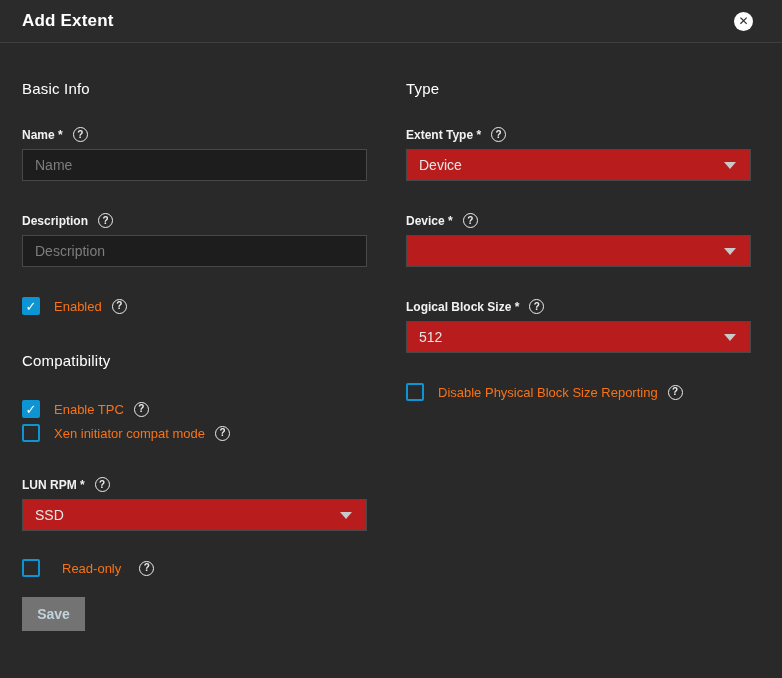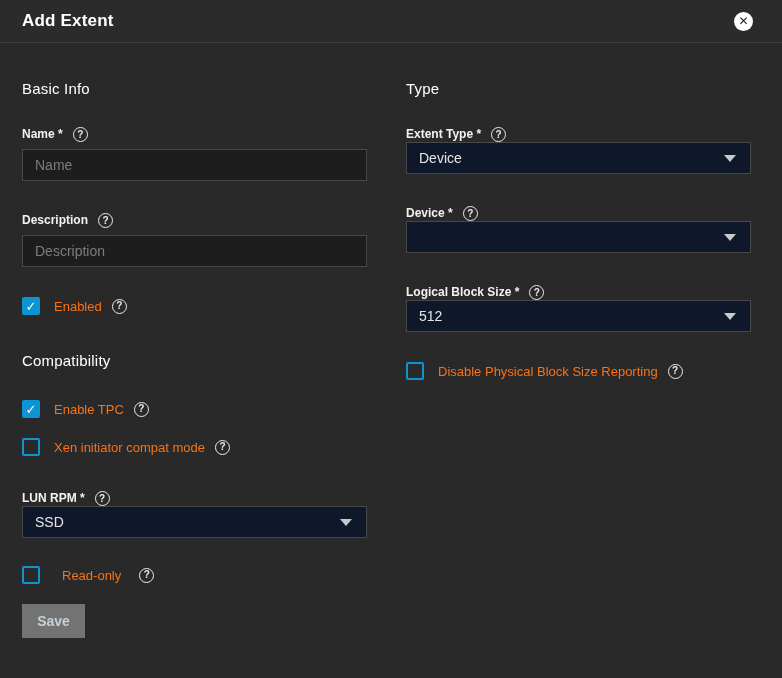--- a/index.html
+++ b/index.html
@@ -40,21 +40,21 @@
   .col { min-width: 0; }
 
   .section-heading {
     font-size: 15px; font-weight: normal;
     margin-top: 37px;
     letter-spacing: 0.2px;
   }
 
   
   .label-row {
-    display: flex; align-items: flex-start;
+    display: flex; align-items: center;
     margin-top: 30px;
   }
   .field-label { font-size: 12px; font-weight: bold; color: #f2f2f2; }
   .help-icon {
     width: 15px; height: 15px;
     border: 1.5px solid #ececec; border-radius: 50%;
     color: #ececec;
     font-size: 10px; font-weight: bold;
     display: inline-flex; align-items: center; justify-content: center;
     margin-left: 10px;
@@ -73,21 +73,22 @@
     font-family: "Liberation Sans", "DejaVu Sans", sans-serif;
     padding: 0 12px;
     outline: none;
     display: block;
   }
   .text-input::placeholder { color: #7d7d7d; opacity: 1; }
 
   
   .select-box {
     width: 100%; height: 32px;
-    background: #0f172a;
+    margin-top: 7px;
+    background: #b91c1c;
     border: 1px solid #484848;
     display: flex; align-items: center; justify-content: space-between;
     padding: 0 14px 0 12px;
     cursor: pointer;
   }
   .select-value { font-size: 14px; color: #e6e6e6; }
   .caret {
     width: 0; height: 0;
     border-left: 6px solid transparent;
     border-right: 6px solid transparent;
@@ -129,21 +130,21 @@
     font-size: 14px; font-weight: bold;
     font-family: "Liberation Sans", "DejaVu Sans", sans-serif;
     cursor: pointer;
   }
 
   
   .mt-32 { margin-top: 32px; }
   .mt-31 { margin-top: 31px; }
   .mt-30 { margin-top: 30px; }
   .mt-28 { margin-top: 28px; gap: 8px; }
-  .mt-20 { margin-top: 20px; }
+  .mt-20 { margin-top: 6px; }
   .mt-35 { margin-top: 35px; }
 </style>
 </head>
 <body>
 
 <div class="dialog">
 
   <div class="dialog-header">
     <div class="dialog-title">Add Extent</div>
     <div class="close-btn">✕</div>

